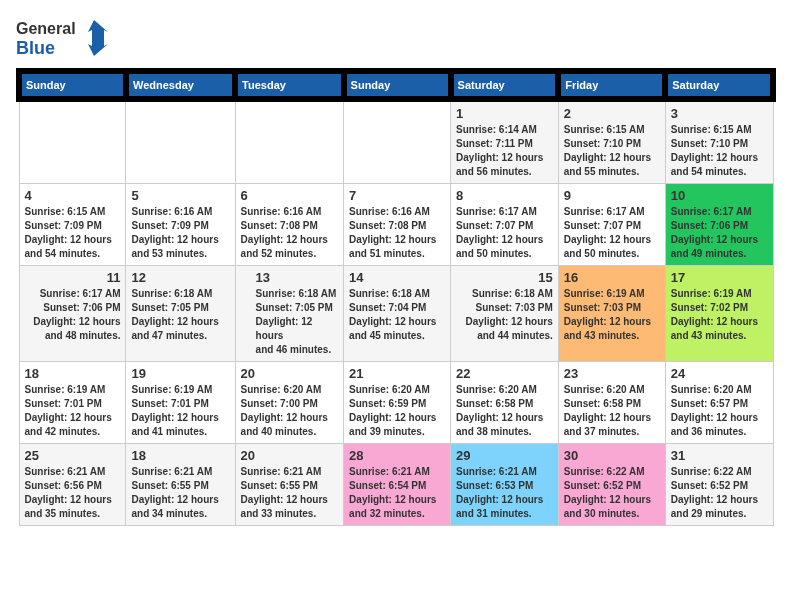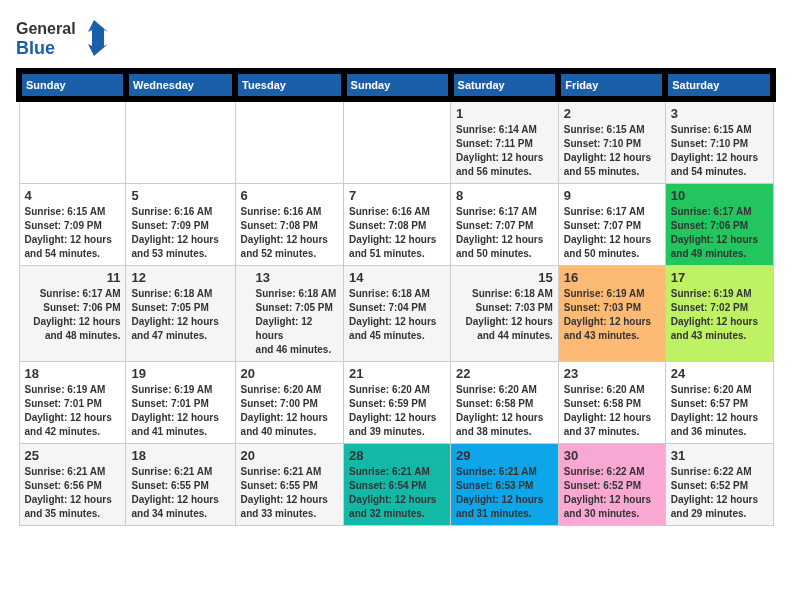--- a/index.html
+++ b/index.html
@@ -303,28 +303,28 @@
 Daylight: 12 hours
 and 34 minutes.</div>
         </td>
         <td style="background: rgb(245, 245, 245);">
           <span class="day-num">20</span>
           <div class="day-info" style="white-space: pre-line;">Sunrise: 6:21 AM
 Sunset: 6:55 PM
 Daylight: 12 hours
 and 33 minutes.</div>
         </td>
-        <td style="background: #14b8a6;">
+        <td style="background: #f9a8d4;">
           <span class="day-num">28</span>
           <div class="day-info" style="white-space: pre-line;">Sunrise: 6:21 AM
 Sunset: 6:54 PM
 Daylight: 12 hours
 and 32 minutes.</div>
         </td>
-        <td style="background: #0ea5e9; margin-left: 7px;">
+        <td style="background: #7dd3fc; margin-left: 7px;">
           <span class="day-num">29</span>
           <div class="day-info" style="white-space: pre-line;">Sunrise: 6:21 AM
 Sunset: 6:53 PM
 Daylight: 12 hours
 and 31 minutes.</div>
         </td>
         <td style="background: #f9a8d4;">
           <span class="day-num">30</span>
           <div class="day-info" style="white-space: pre-line;">Sunrise: 6:22 AM
 Sunset: 6:52 PM

